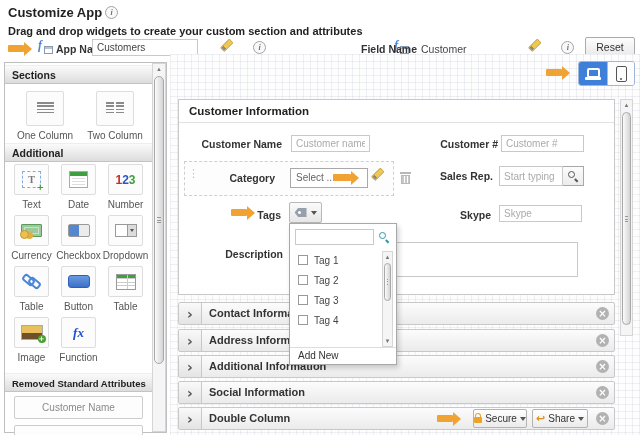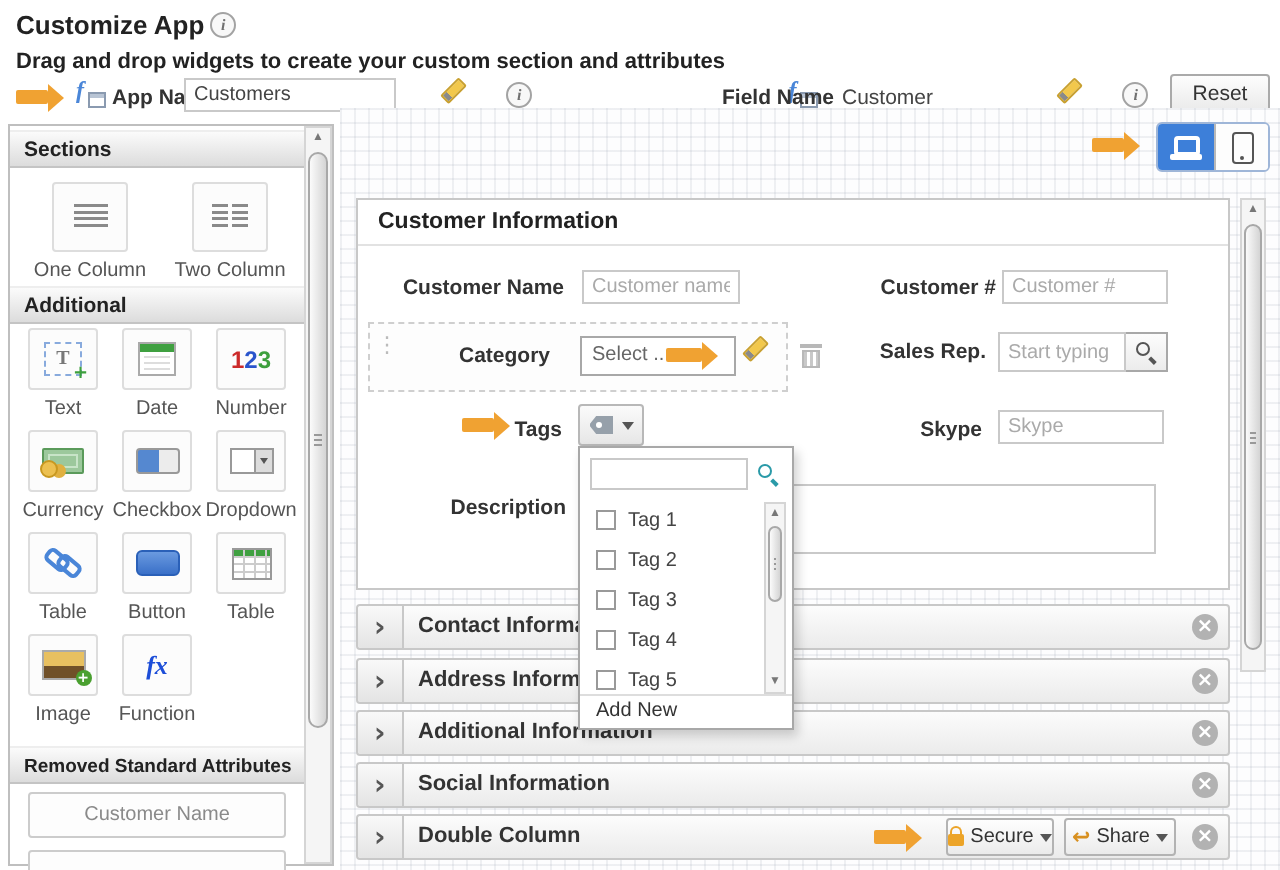--- a/index.html
+++ b/index.html
@@ -324,24 +324,20 @@
           <span>Tag 2</span>
         </label>
       <label class="opt">
           <span class="cb"></span>
           <span>Tag 3</span>
         </label>
       <label class="opt">
           <span class="cb"></span>
           <span>Tag 4</span>
         </label>
-      <label class="opt">
-          <span class="cb"></span>
-          <span>Tag 5</span>
-        </label>
     </div>
     <div class="sb-track" style="right:3px;top:27px;width:11px;height:96px">
       <div class="sb-arr" style="top:0">▲</div>
       <div class="sb-thumb" style="top:11px;height:38px"></div>
       <div class="sb-arr" style="bottom:0">▼</div>
     </div>
     <div class="addnew">Add New</div>
   </div>
 
   <div class="sb-track" style="left:450px;top:45px;width:13px;height:237px">

